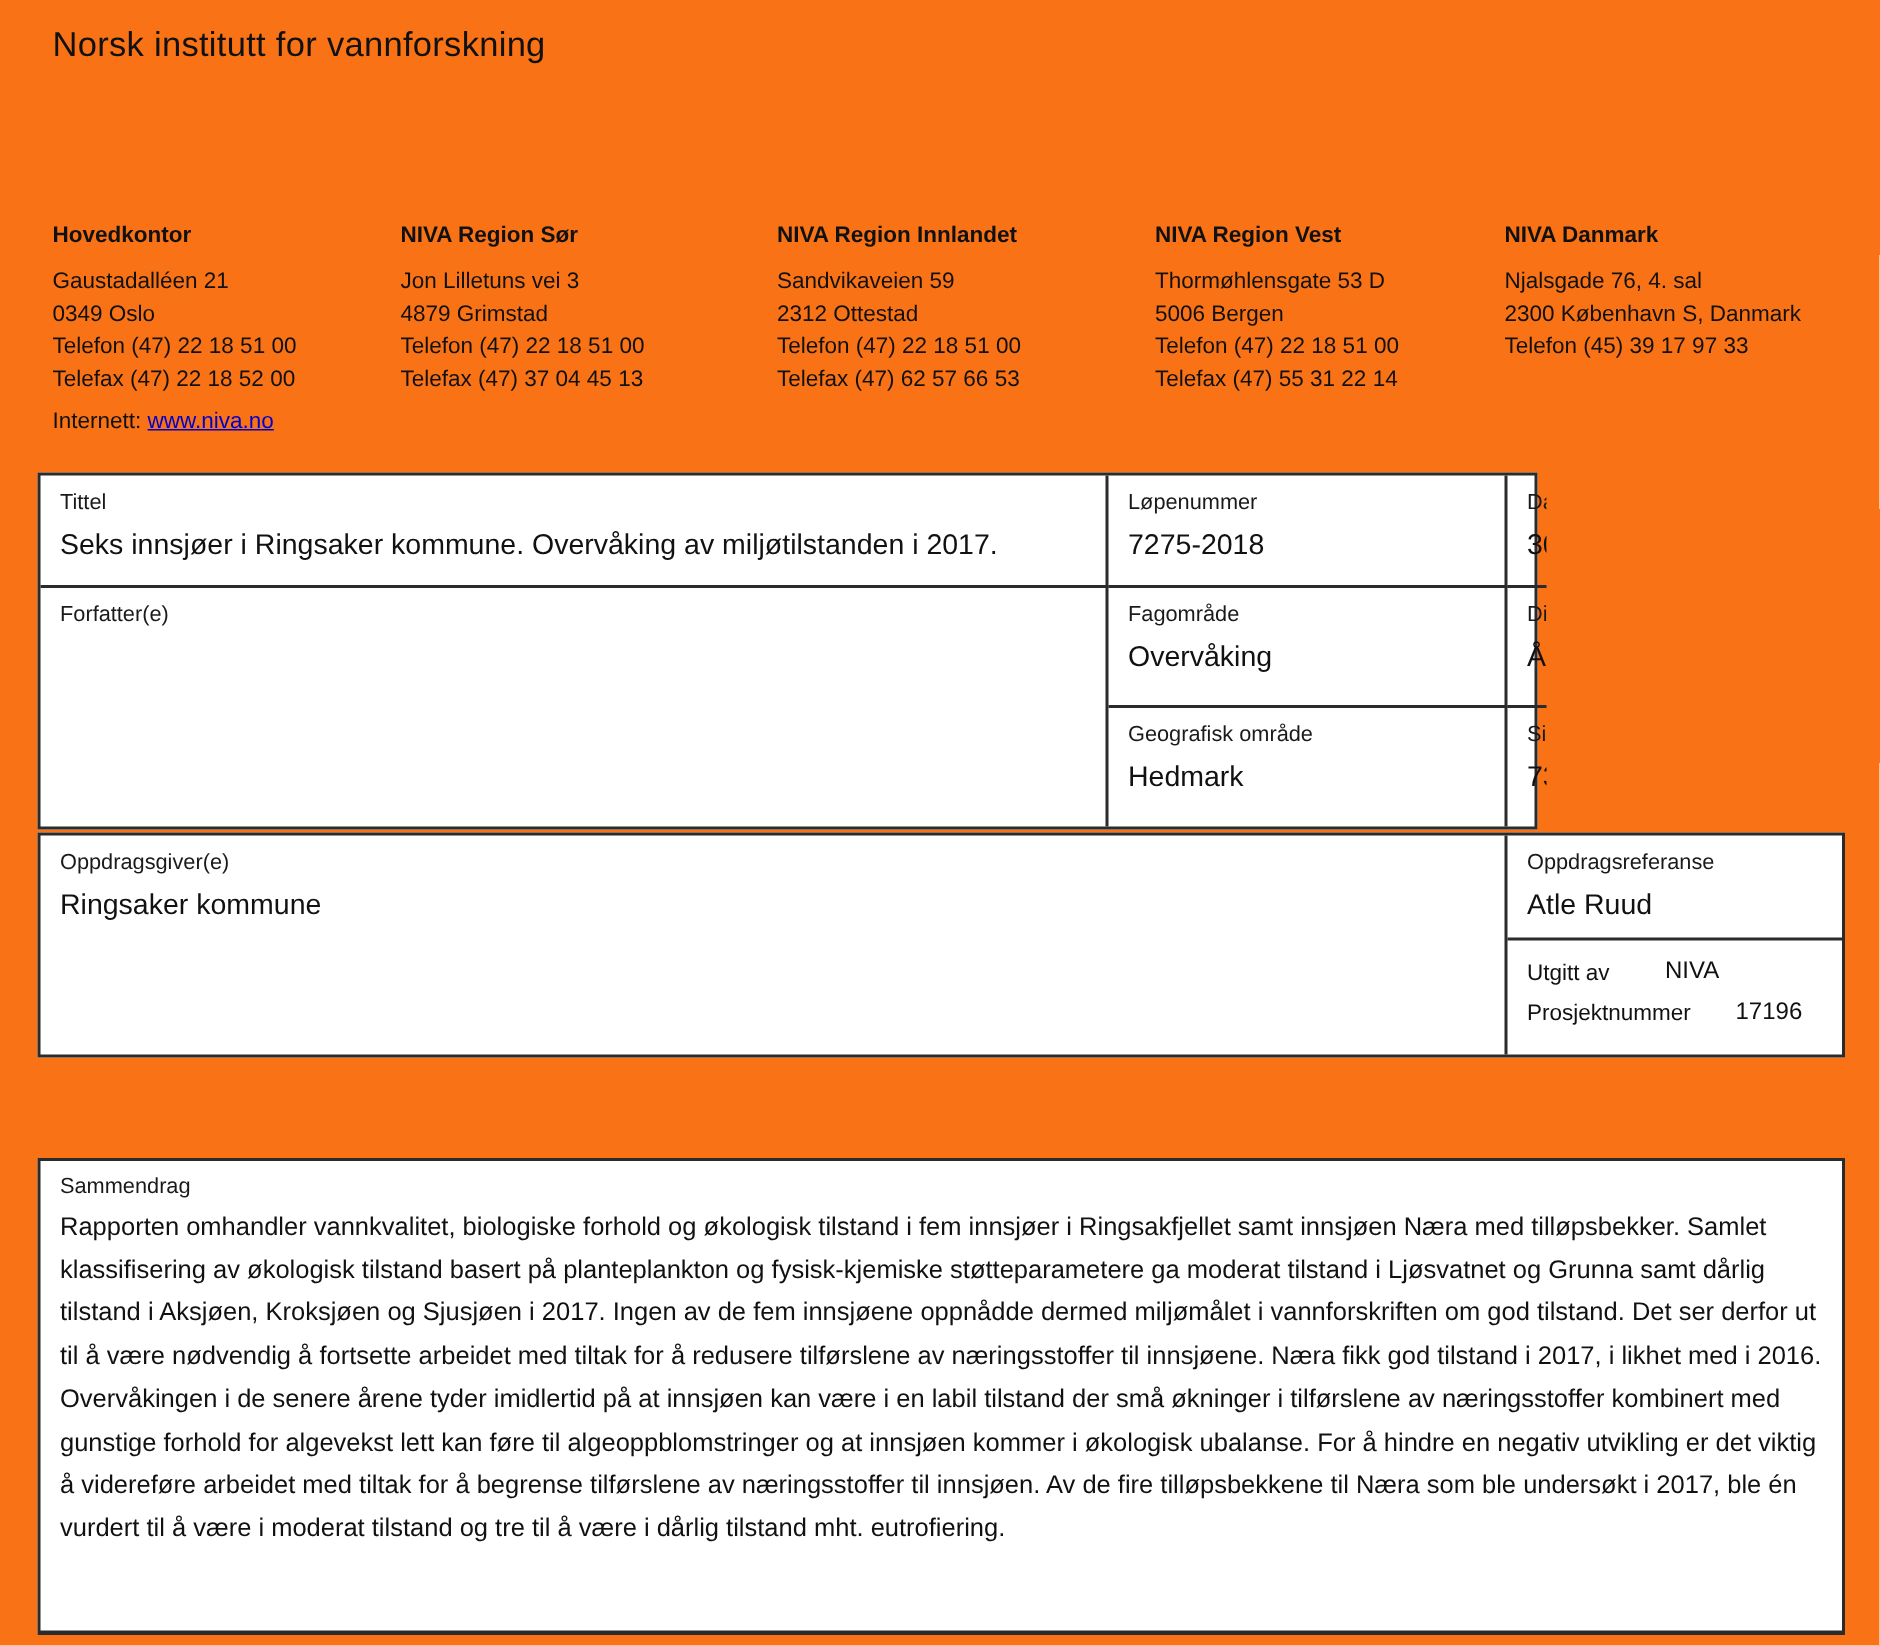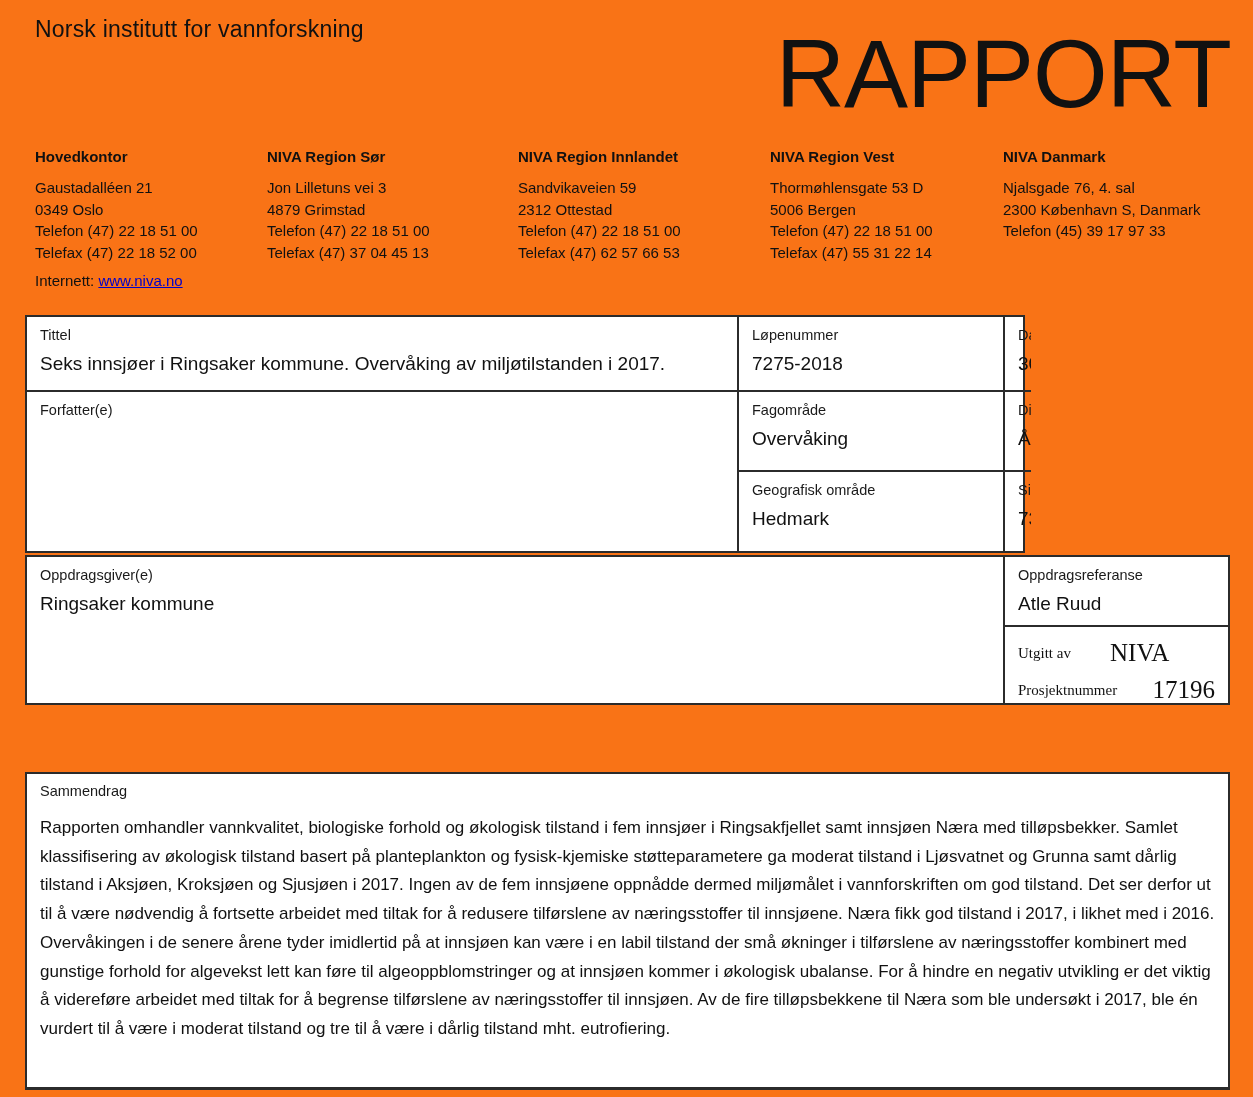--- a/index.html
+++ b/index.html
@@ -34,37 +34,36 @@
   .c-fag      { grid-column:2; grid-row:2; }
   .c-dist     { grid-column:3; grid-row:2; }
   .c-geo      { grid-column:2; grid-row:3; }
   .c-sider    { grid-column:3; grid-row:3; }
 
   .t2 { left:25px; top:555px; width:1205px; height:150px;
         grid-template-columns:978px 1fr; grid-template-rows:70px 1fr; }
   .c-oppg  { grid-column:1; grid-row:1/3; }
   .c-ref   { grid-column:2; grid-row:1; }
   .c-utg   { grid-column:2; grid-row:2; padding-top:12px; }
-  .kv { display:flex; align-items:center; margin-bottom:9px;font-family:Liberation Serif, serif; }
+  .kv { display:flex; align-items:flex-end; margin-bottom:9px; }
   .kv .k { font-size:15px; }
   .kv1 .k { width:92px; }
   .kv2 .k { width:139px; }
-  .kv .v { font-size:25px; }
+  .kv .v { font-size:16px; }
 
   .t3 { position:absolute; left:25px; top:772px; width:1205px; height:318px;
         border:2px solid #2b2b2b; border-bottom-width:3px; padding:9px 13px; background:#fff; }
-  .summary-text { font-size:17px; line-height:28.7px; margin-top:15px; text-align:left; }
+  .summary-text { font-size:17px; line-height:28.7px; margin-top:5px; text-align:left; }
 </style>
 </head>
 <body>
 
 <div class="page">
 
   <div class="org-name">Norsk institutt for vannforskning</div>
-  <div class="rapport">RAPPORT</div>
 
   <div class="office o1">
     <div class="o-name">Hovedkontor</div>
     <div class="o-line">Gaustadalléen 21</div>
     <div class="o-line">0349 Oslo</div>
     <div class="o-line">Telefon (47) 22 18 51 00</div>
     <div class="o-line">Telefax (47) 22 18 52 00</div>
   </div>
   <div class="office o2">
     <div class="o-name">NIVA Region Sør</div>

